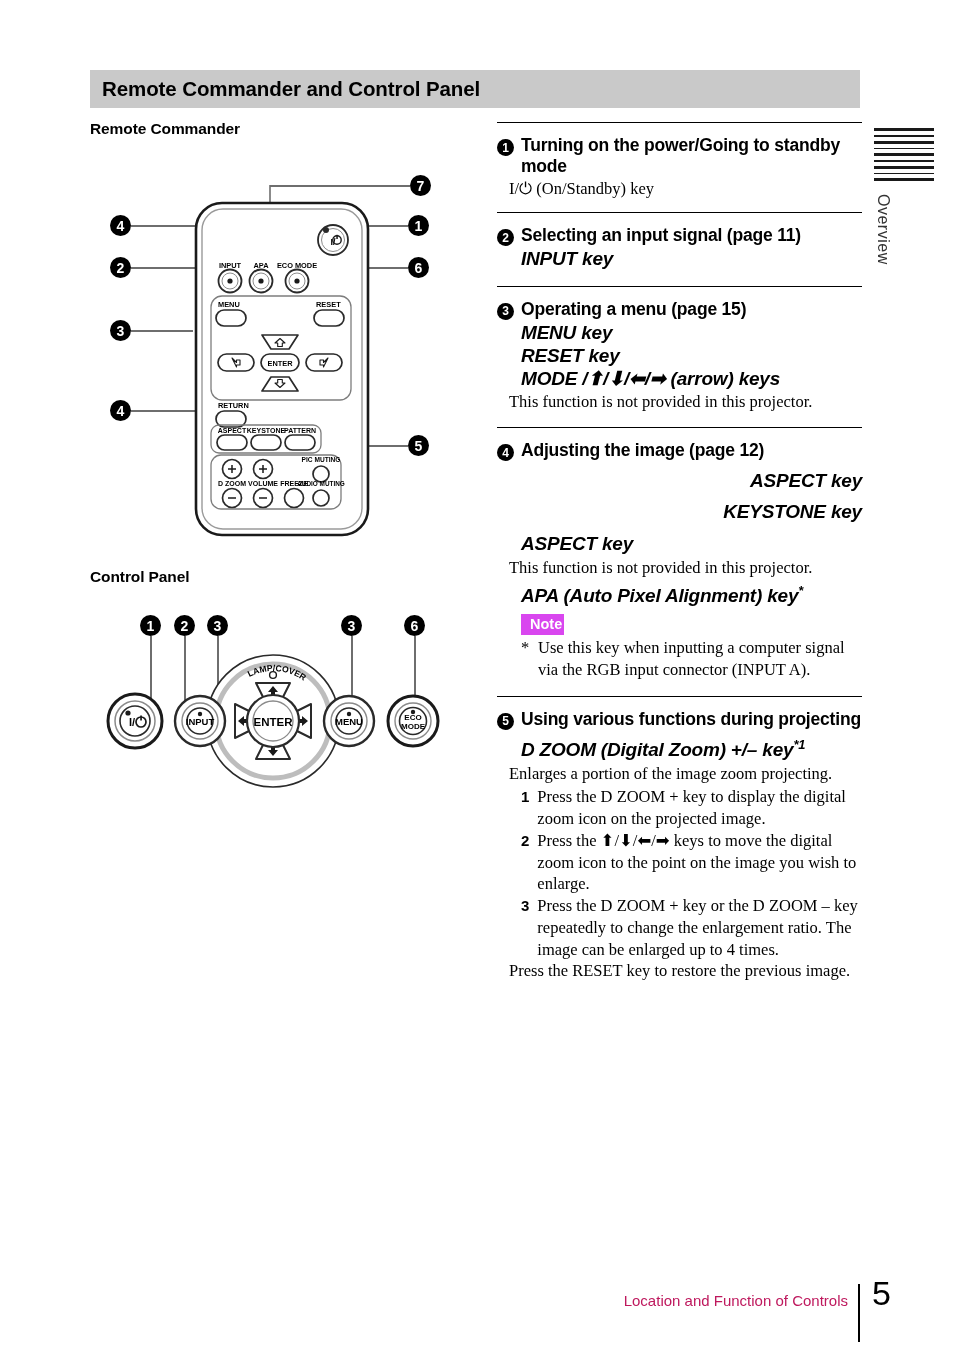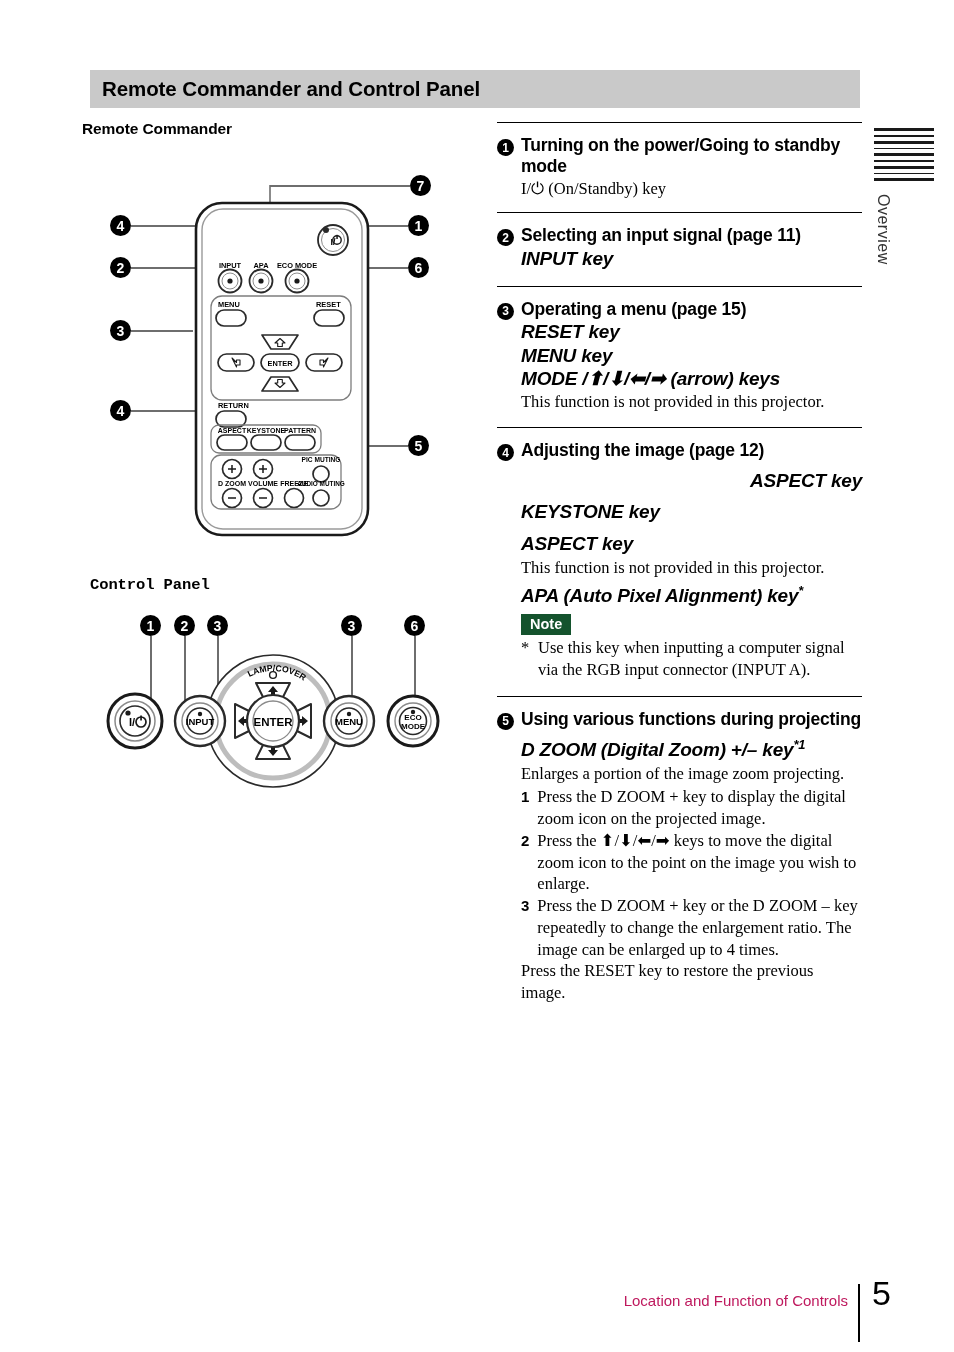--- a/index.html
+++ b/index.html
@@ -14,42 +14,42 @@
   .section-bar{
     position:absolute;left:90px;top:70px;width:770px;height:38px;
     background:#c9c9c9;display:flex;align-items:center;
   }
   .section-bar .txt{
     font-size:20.5px;font-weight:bold;letter-spacing:-0.1px;
     padding-left:12px;color:#000;
   }
 
   
-  .left-col{position:absolute;left:82px;top:120px;width:400px;}
+  .left-col{position:absolute;left:90px;top:120px;width:400px;}
   .sub-head{font-size:15.5px;font-weight:bold;letter-spacing:-0.1px;}
-  .sub-head.ctrl{margin-top:8px;font-family:Liberation Mono, monospace;}
+  .sub-head.ctrl{margin-top:0;}
 
   
   .right-col{position:absolute;left:497px;top:122px;width:365px;}
   .blk{padding-top:6px;}
   .rule{border-top:1.6px solid #000;margin:0;}
   .item{display:flex;gap:7px;align-items:flex-start;margin-top:6px;}
   .bullet{
     flex:0 0 auto;width:17px;height:17px;border-radius:50%;
     background:#000;color:#fff;font-size:12px;font-weight:bold;
     display:flex;align-items:center;justify-content:center;
     margin-top:4px;font-family:"Liberation Sans",sans-serif;
   }
   .head-txt{font-size:17.5px;font-weight:bold;line-height:1.21;letter-spacing:-0.2px;}
   .sub-b{font-size:19px;font-weight:bold;line-height:1.3;letter-spacing:-0.2px;margin-left:24px;font-style:italic;}
   .sub-b.tight{line-height:1.22;}
-  .serif{font-family:"Liberation Serif",serif;font-size:16.5px;line-height:1.32;margin-left:24px;}
+  .serif{font-family:"Liberation Serif",serif;font-size:16.5px;line-height:1.32;margin-left:12px;}
   .note-badge{
-    display:inline-block;background:#14532d;color:#fff;font-weight:bold;
-    font-size:14.5px;padding:2px 9px 3px 9px;margin-left:24px;
+    display:inline-block;background:#d946ef;color:#fff;font-weight:bold;
+    font-size:14.5px;padding:2px 2px 3px 9px;margin-left:24px;
   }
   .note-body{
     display:flex;gap:8px;margin-left:24px;margin-top:2px;
     font-family:"Liberation Serif",serif;font-size:16.5px;line-height:1.32;
   }
   .note-star{flex:0 0 auto;width:9px;}
   .steps{margin-left:24px;margin-top:2px;}
   .step{display:flex;gap:8px;font-family:"Liberation Serif",serif;font-size:16.5px;line-height:1.32;}
   .step-n{flex:0 0 auto;font-family:"Liberation Sans",sans-serif;font-weight:bold;font-size:15px;padding-top:1px;}
   sup{font-size:0.68em;vertical-align:super;line-height:0;}
@@ -307,34 +307,34 @@
       </div>
       <div class="sub-b" style="margin-top:1px;">INPUT key</div>
     </div>
 
     <div class="rule" style="margin-top:14px;"></div>
     <div class="blk">
       <div class="item">
         <span class="bullet">3</span>
         <span class="head-txt">Operating a menu (page 15)</span>
       </div>
+      <div class="sub-b tight" style="margin-top:1px;">MENU key</div>
       <div class="sub-b tight">RESET key</div>
-      <div class="sub-b tight" style="margin-top:1px;">MENU key</div>
       <div class="sub-b tight">MODE /⬆/⬇/⬅/➡ (arrow) keys</div>
       <div class="serif">This function is not provided in this projector.</div>
     </div>
 
     <div class="rule" style="margin-top:15px;"></div>
     <div class="blk">
       <div class="item">
         <span class="bullet">4</span>
         <span class="head-txt">Adjusting the image (page 12)</span>
       </div>
       <div class="sub-b" style="margin-top:7px;text-align:right;">ASPECT key</div>
-      <div class="sub-b" style="margin-top:7px;">KEYSTONE key</div>
+      <div class="sub-b" style="margin-top:7px;text-align:right;">KEYSTONE key</div>
       <div class="sub-b" style="margin-top:7px;">ASPECT key</div>
       <div class="serif">This function is not provided in this projector.</div>
       <div class="sub-b" style="margin-top:6px;"><span>APA (Auto Pixel Alignment) key</span><sup>*</sup></div>
       <div style="margin-top:5px;">
         <span class="note-badge">Note</span>
         <div class="note-body">
           <span class="note-star">*</span>
           <span>Use this key when inputting a computer signal via the RGB input connector (INPUT A).</span>
         </div>
       </div>

